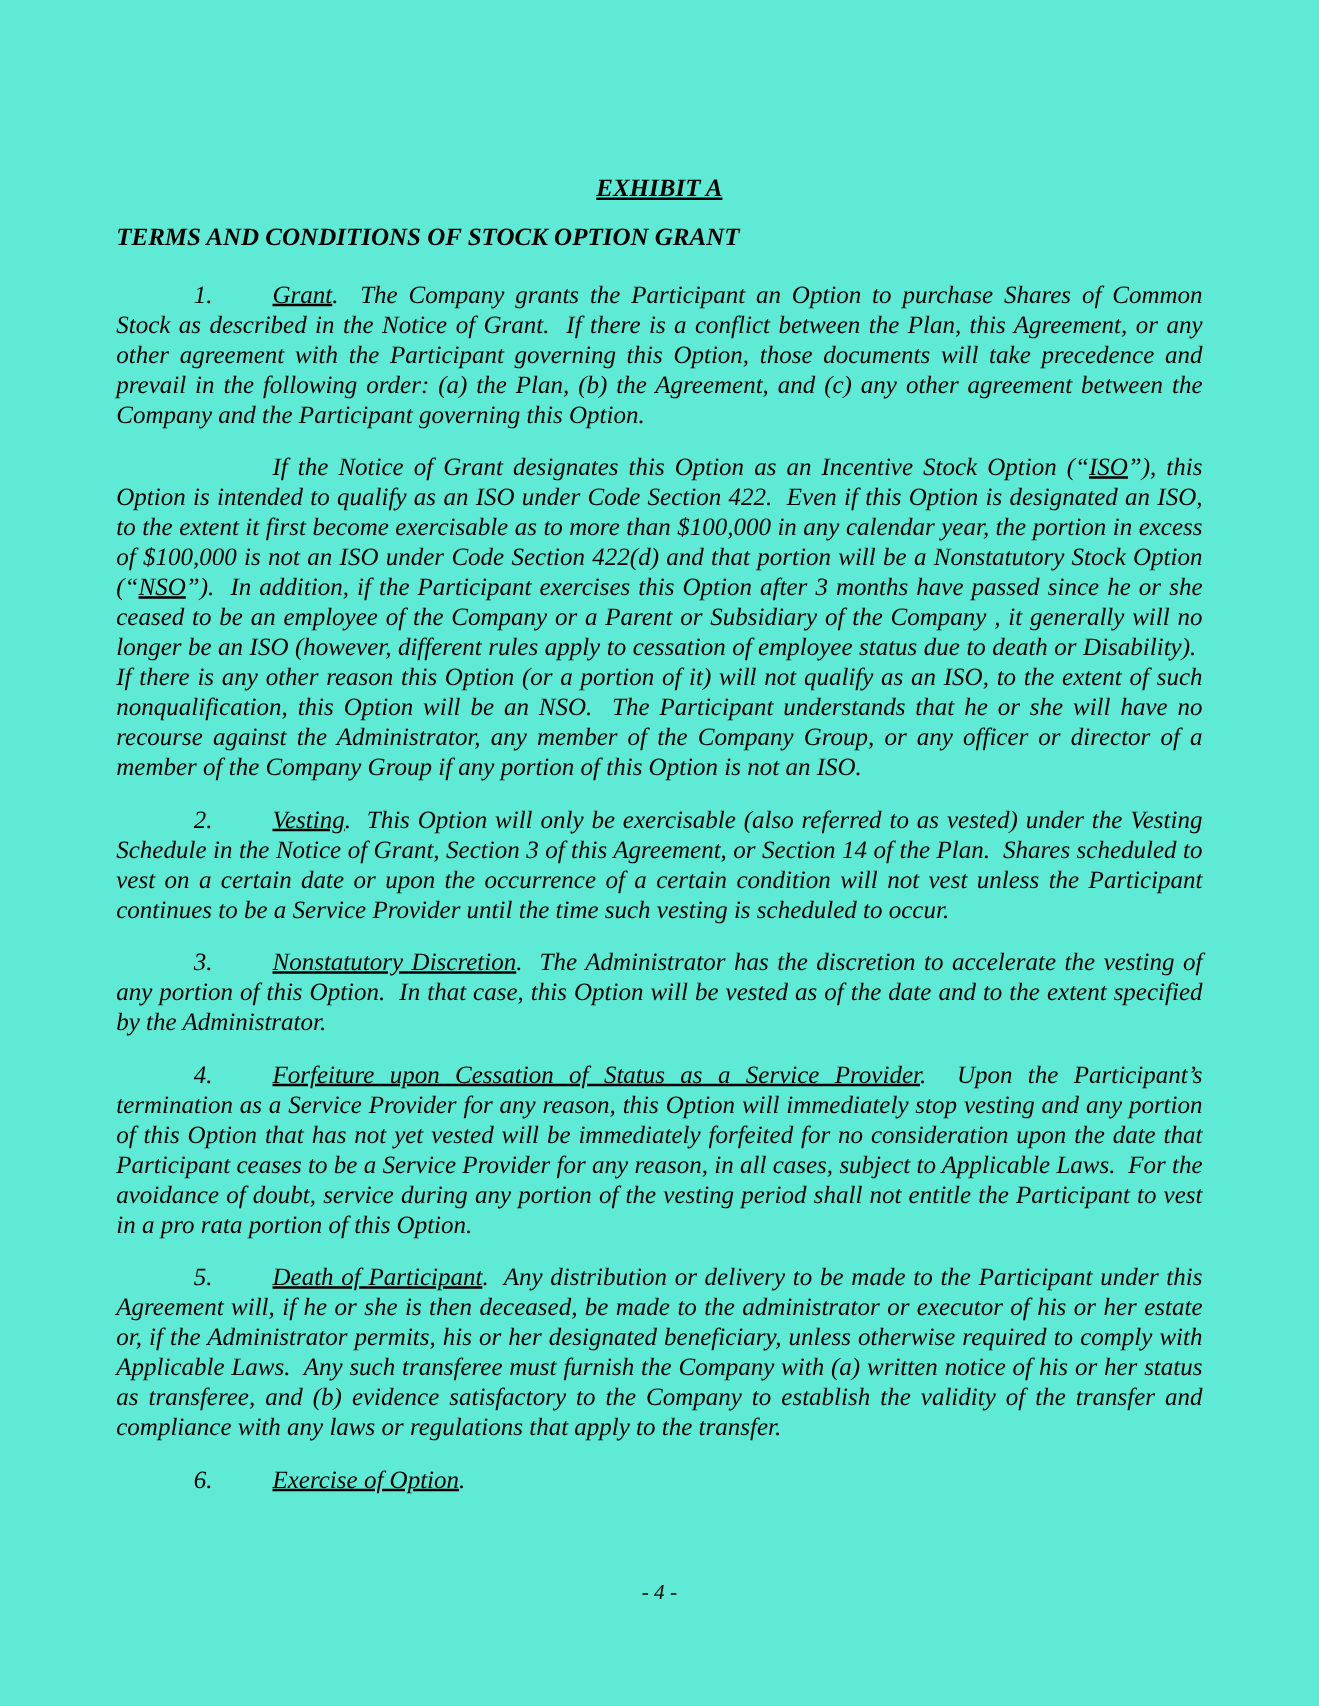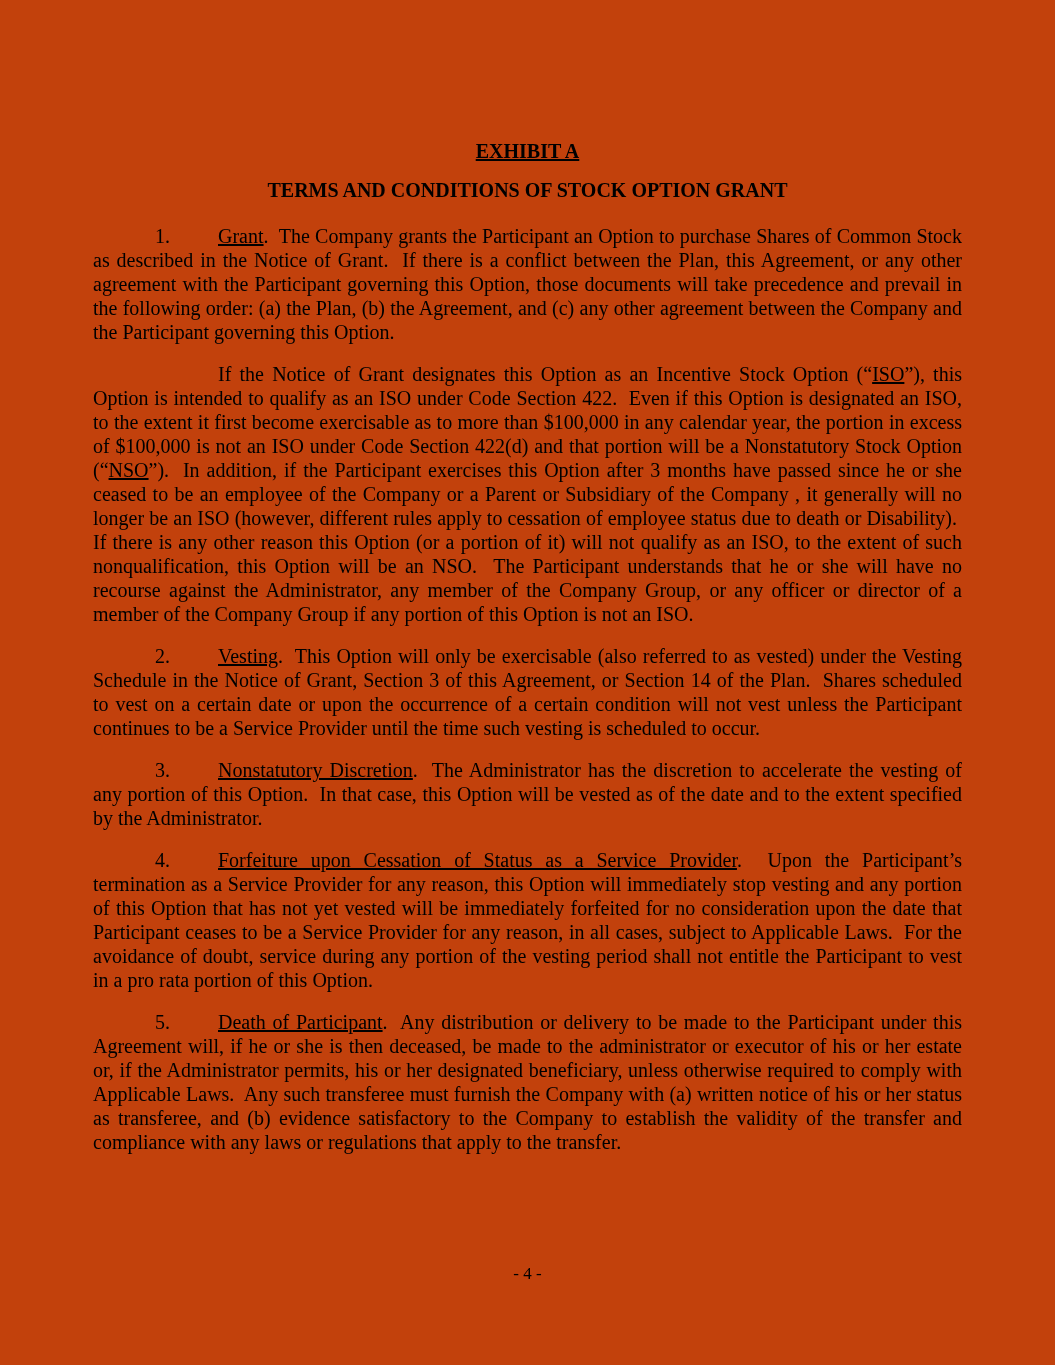--- a/index.html
+++ b/index.html
@@ -18,21 +18,20 @@
   .content {
     padding: 139px 93px 0 93px;
   }
   .doc-title {
     text-align: center;
     font-weight: bold;
     text-decoration: underline;
     margin: 0 0 15px 0;
   }
   .doc-subtitle {
-    text-align: center;
     font-weight: bold;
     margin: 0 0 22px 0;
   }
   .para {
     margin: 3px 0 18px 0;
     text-align: justify;
     text-indent: 62px;
   }
   .para.indented { text-indent: 125px; }
   .para.sub { text-indent: 125px; }
@@ -49,27 +48,28 @@
     left: 0;
     width: 100%;
     text-align: center;
     font-size: 17px;
     line-height: 20px;
   }
 </style>
 </head>
 <body>
 
-<div class="page" style="background: #c2410c; color: rgb(0, 0, 0);">
+<div class="page" style="background: #5eead4; color: rgb(0, 0, 0); font-style: italic;">
   <div class="content">
     <div class="doc-title">EXHIBIT A</div>
     <div class="doc-subtitle">TERMS AND CONDITIONS OF STOCK OPTION GRANT</div>
     <div id="document-body">
         <p class="para numbered"><span class="num">1.</span><span class="u">Grant</span><span>.&nbsp; The Company grants the Participant an Option to purchase Shares of Common Stock as described in the Notice of Grant.&nbsp; If there is a conflict between the Plan, this Agreement, or any other agreement with the Participant governing this Option, those documents will take precedence and prevail in the following order: (a) the Plan, (b) the Agreement, and (c) any other agreement between the Company and the Participant governing this Option.</span></p>
         <p class="para indented"><span>If the Notice of Grant designates this Option as an Incentive Stock Option (“</span><span class="u">ISO</span><span>”), this Option is intended to qualify as an ISO under Code Section 422.&nbsp; Even if this Option is designated an ISO, to the extent it first become exercisable as to more than $100,000 in any calendar year, the portion in excess of $100,000 is not an ISO under Code Section 422(d) and that portion will be a Nonstatutory Stock Option (“</span><span class="u">NSO</span><span>”).&nbsp; In addition, if the Participant exercises this Option after 3 months have passed since he or she ceased to be an employee of the Company or a Parent or Subsidiary of the Company , it generally will no longer be an ISO (however, different rules apply to cessation of employee status due to death or Disability).&nbsp; If there is any other reason this Option (or a portion of it) will not qualify as an ISO, to the extent of such nonqualification, this Option will be an NSO.&nbsp; The Participant understands that he or she will have no recourse against the Administrator, any member of the Company Group, or any officer or director of a member of the Company Group if any portion of this Option is not an ISO.</span></p>
         <p class="para numbered"><span class="num">2.</span><span class="u">Vesting</span><span>.&nbsp; This Option will only be exercisable (also referred to as vested) under the Vesting Schedule in the Notice of Grant, Section 3 of this Agreement, or Section 14 of the Plan.&nbsp; Shares scheduled to vest on a certain date or upon the occurrence of a certain condition will not vest unless the Participant continues to be a Service Provider until the time such vesting is scheduled to occur.</span></p>
         <p class="para numbered"><span class="num">3.</span><span class="u">Nonstatutory Discretion</span><span>.&nbsp; The Administrator has the discretion to accelerate the vesting of any portion of this Option.&nbsp; In that case, this Option will be vested as of the date and to the extent specified by the Administrator.</span></p>
         <p class="para numbered"><span class="num">4.</span><span class="u">Forfeiture upon Cessation of Status as a Service Provider</span><span>.&nbsp; Upon the Participant’s termination as a Service Provider for any reason, this Option will immediately stop vesting and any portion of this Option that has not yet vested will be immediately forfeited for no consideration upon the date that Participant ceases to be a Service Provider for any reason, in all cases, subject to Applicable Laws.&nbsp; For the avoidance of doubt, service during any portion of the vesting period shall not entitle the Participant to vest in a pro rata portion of this Option.</span></p>
         <p class="para numbered"><span class="num">5.</span><span class="u">Death of Participant</span><span>.&nbsp; Any distribution or delivery to be made to the Participant under this Agreement will, if he or she is then deceased, be made to the administrator or executor of his or her estate or, if the Administrator permits, his or her designated beneficiary, unless otherwise required to comply with Applicable Laws.&nbsp; Any such transferee must furnish the Company with (a) written notice of his or her status as transferee, and (b) evidence satisfactory to the Company to establish the validity of the transfer and compliance with any laws or regulations that apply to the transfer.</span></p>
+        <p class="para numbered"><span class="num">6.</span><span class="u">Exercise of Option</span><span>.</span></p>
       </div>
   </div>
   <div class="page-footer">- 4 -</div>
 </div>
 
 </body></html>

